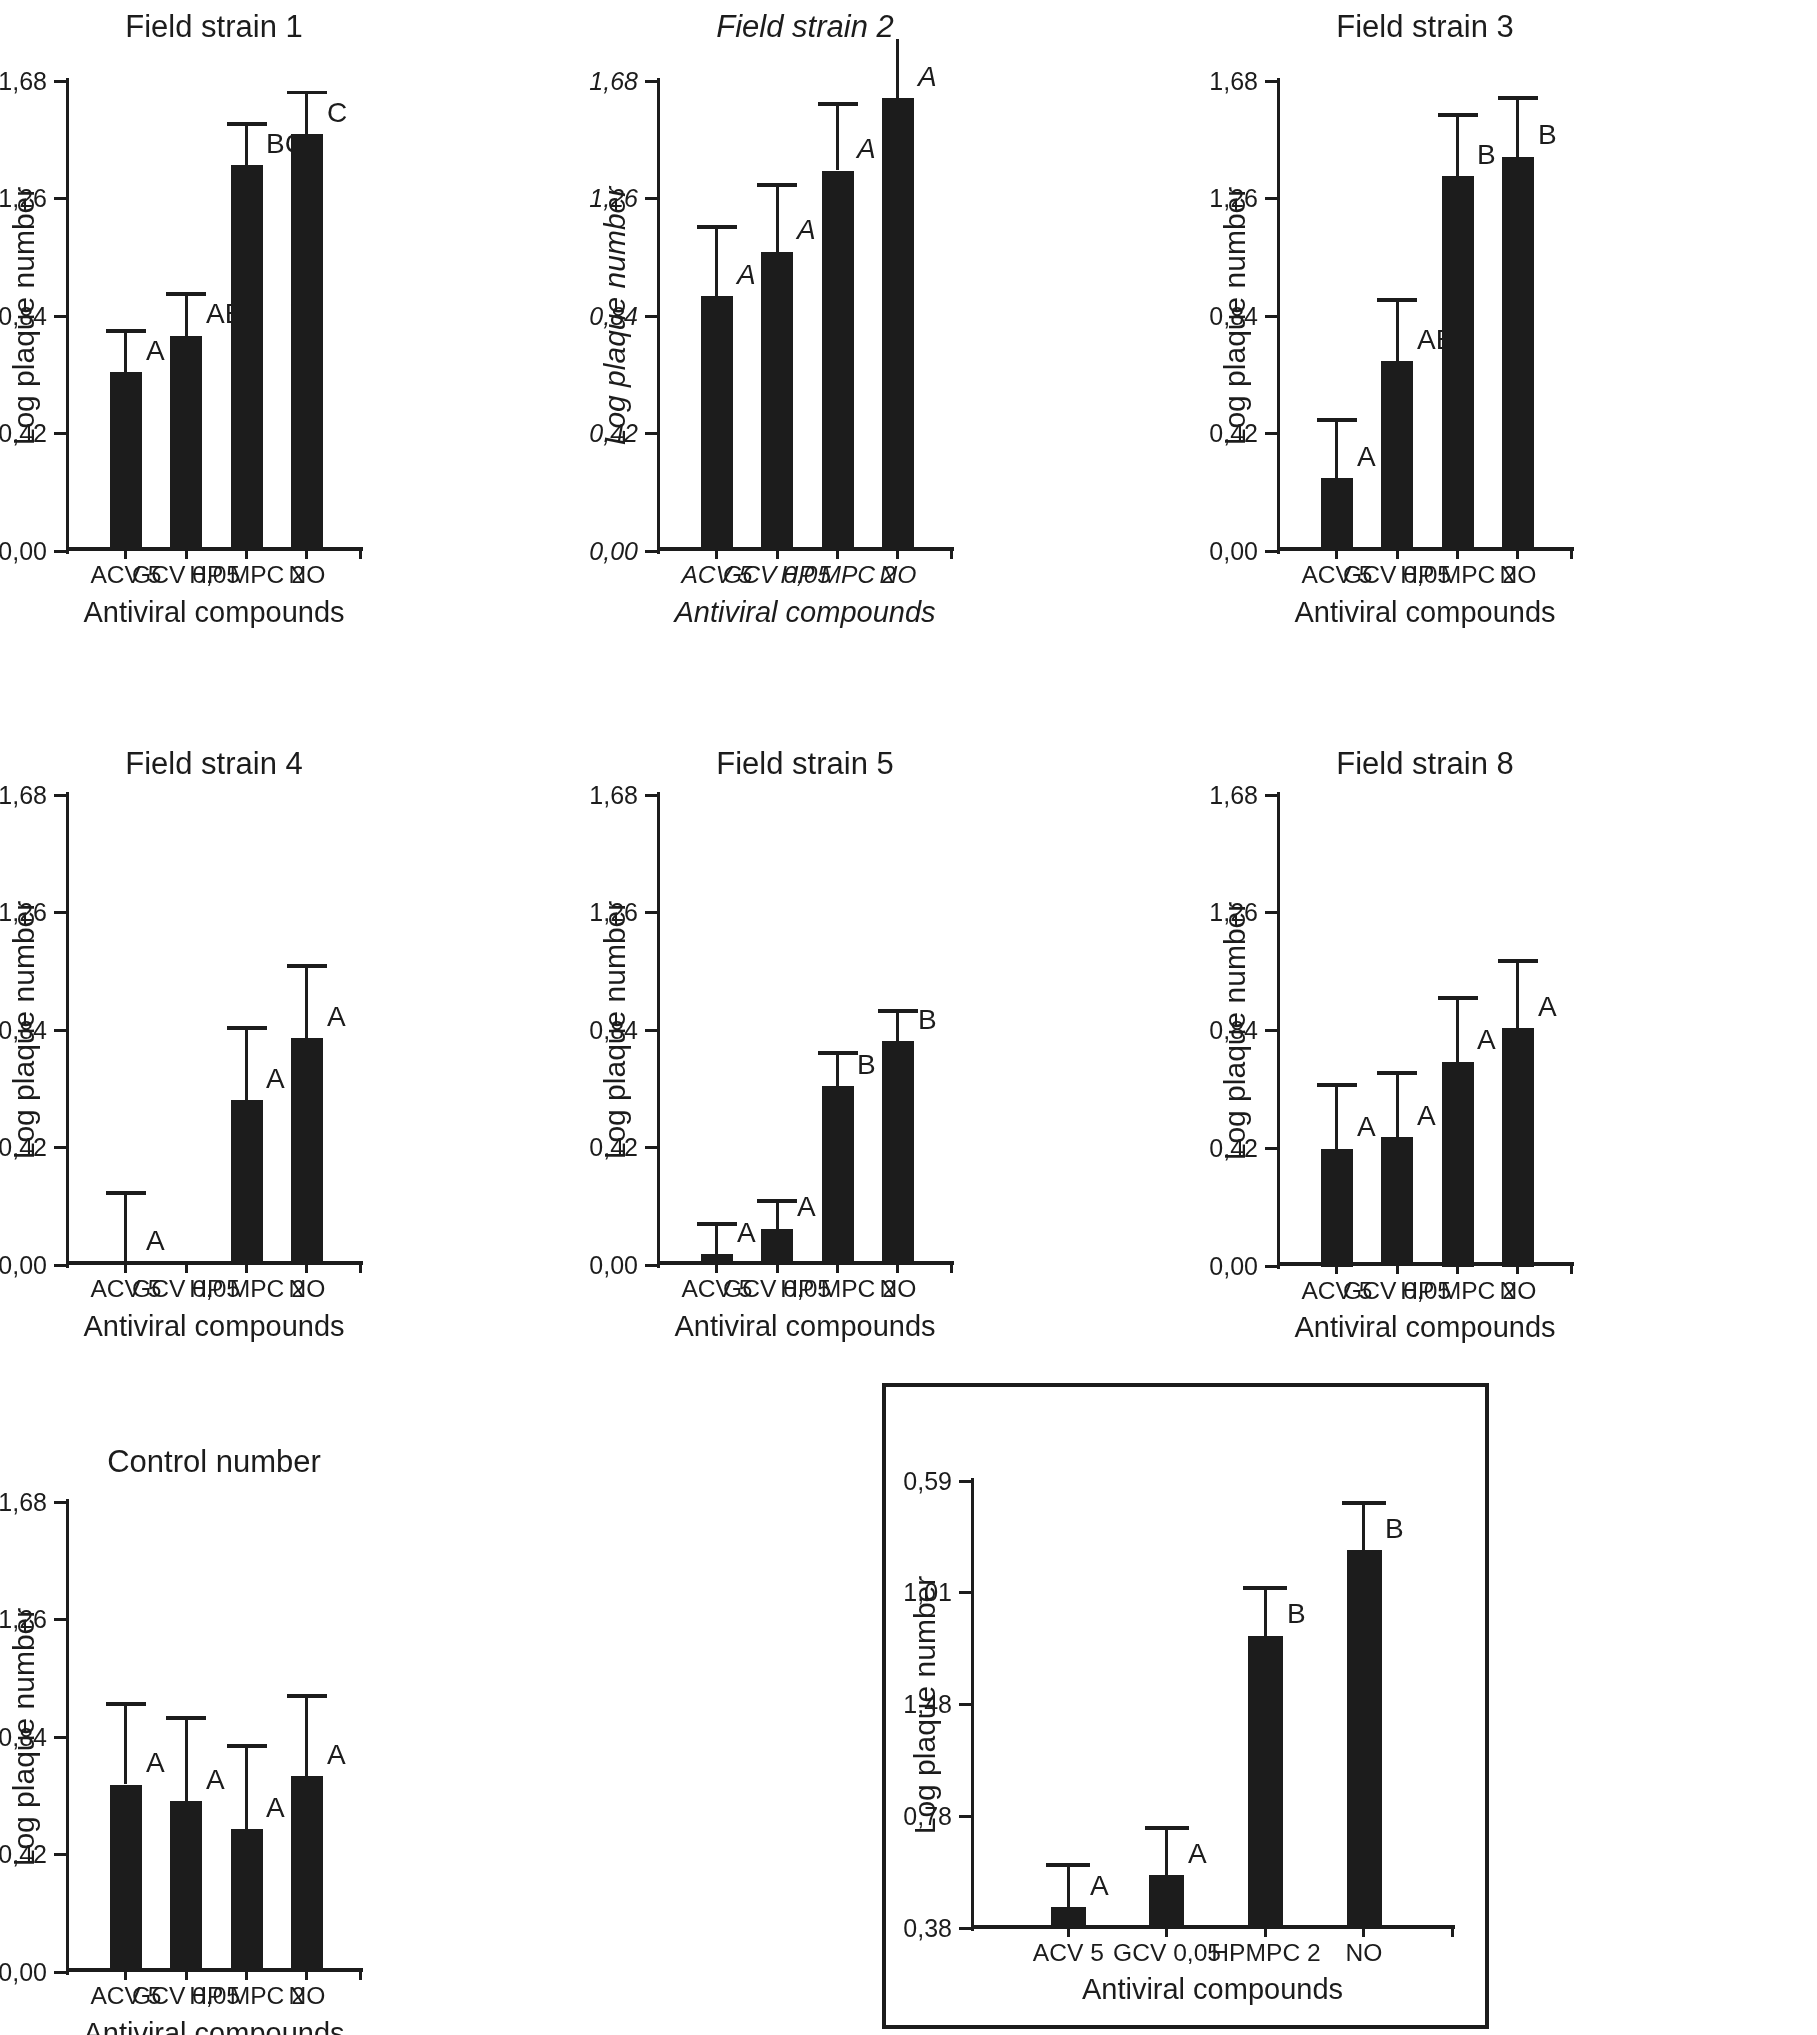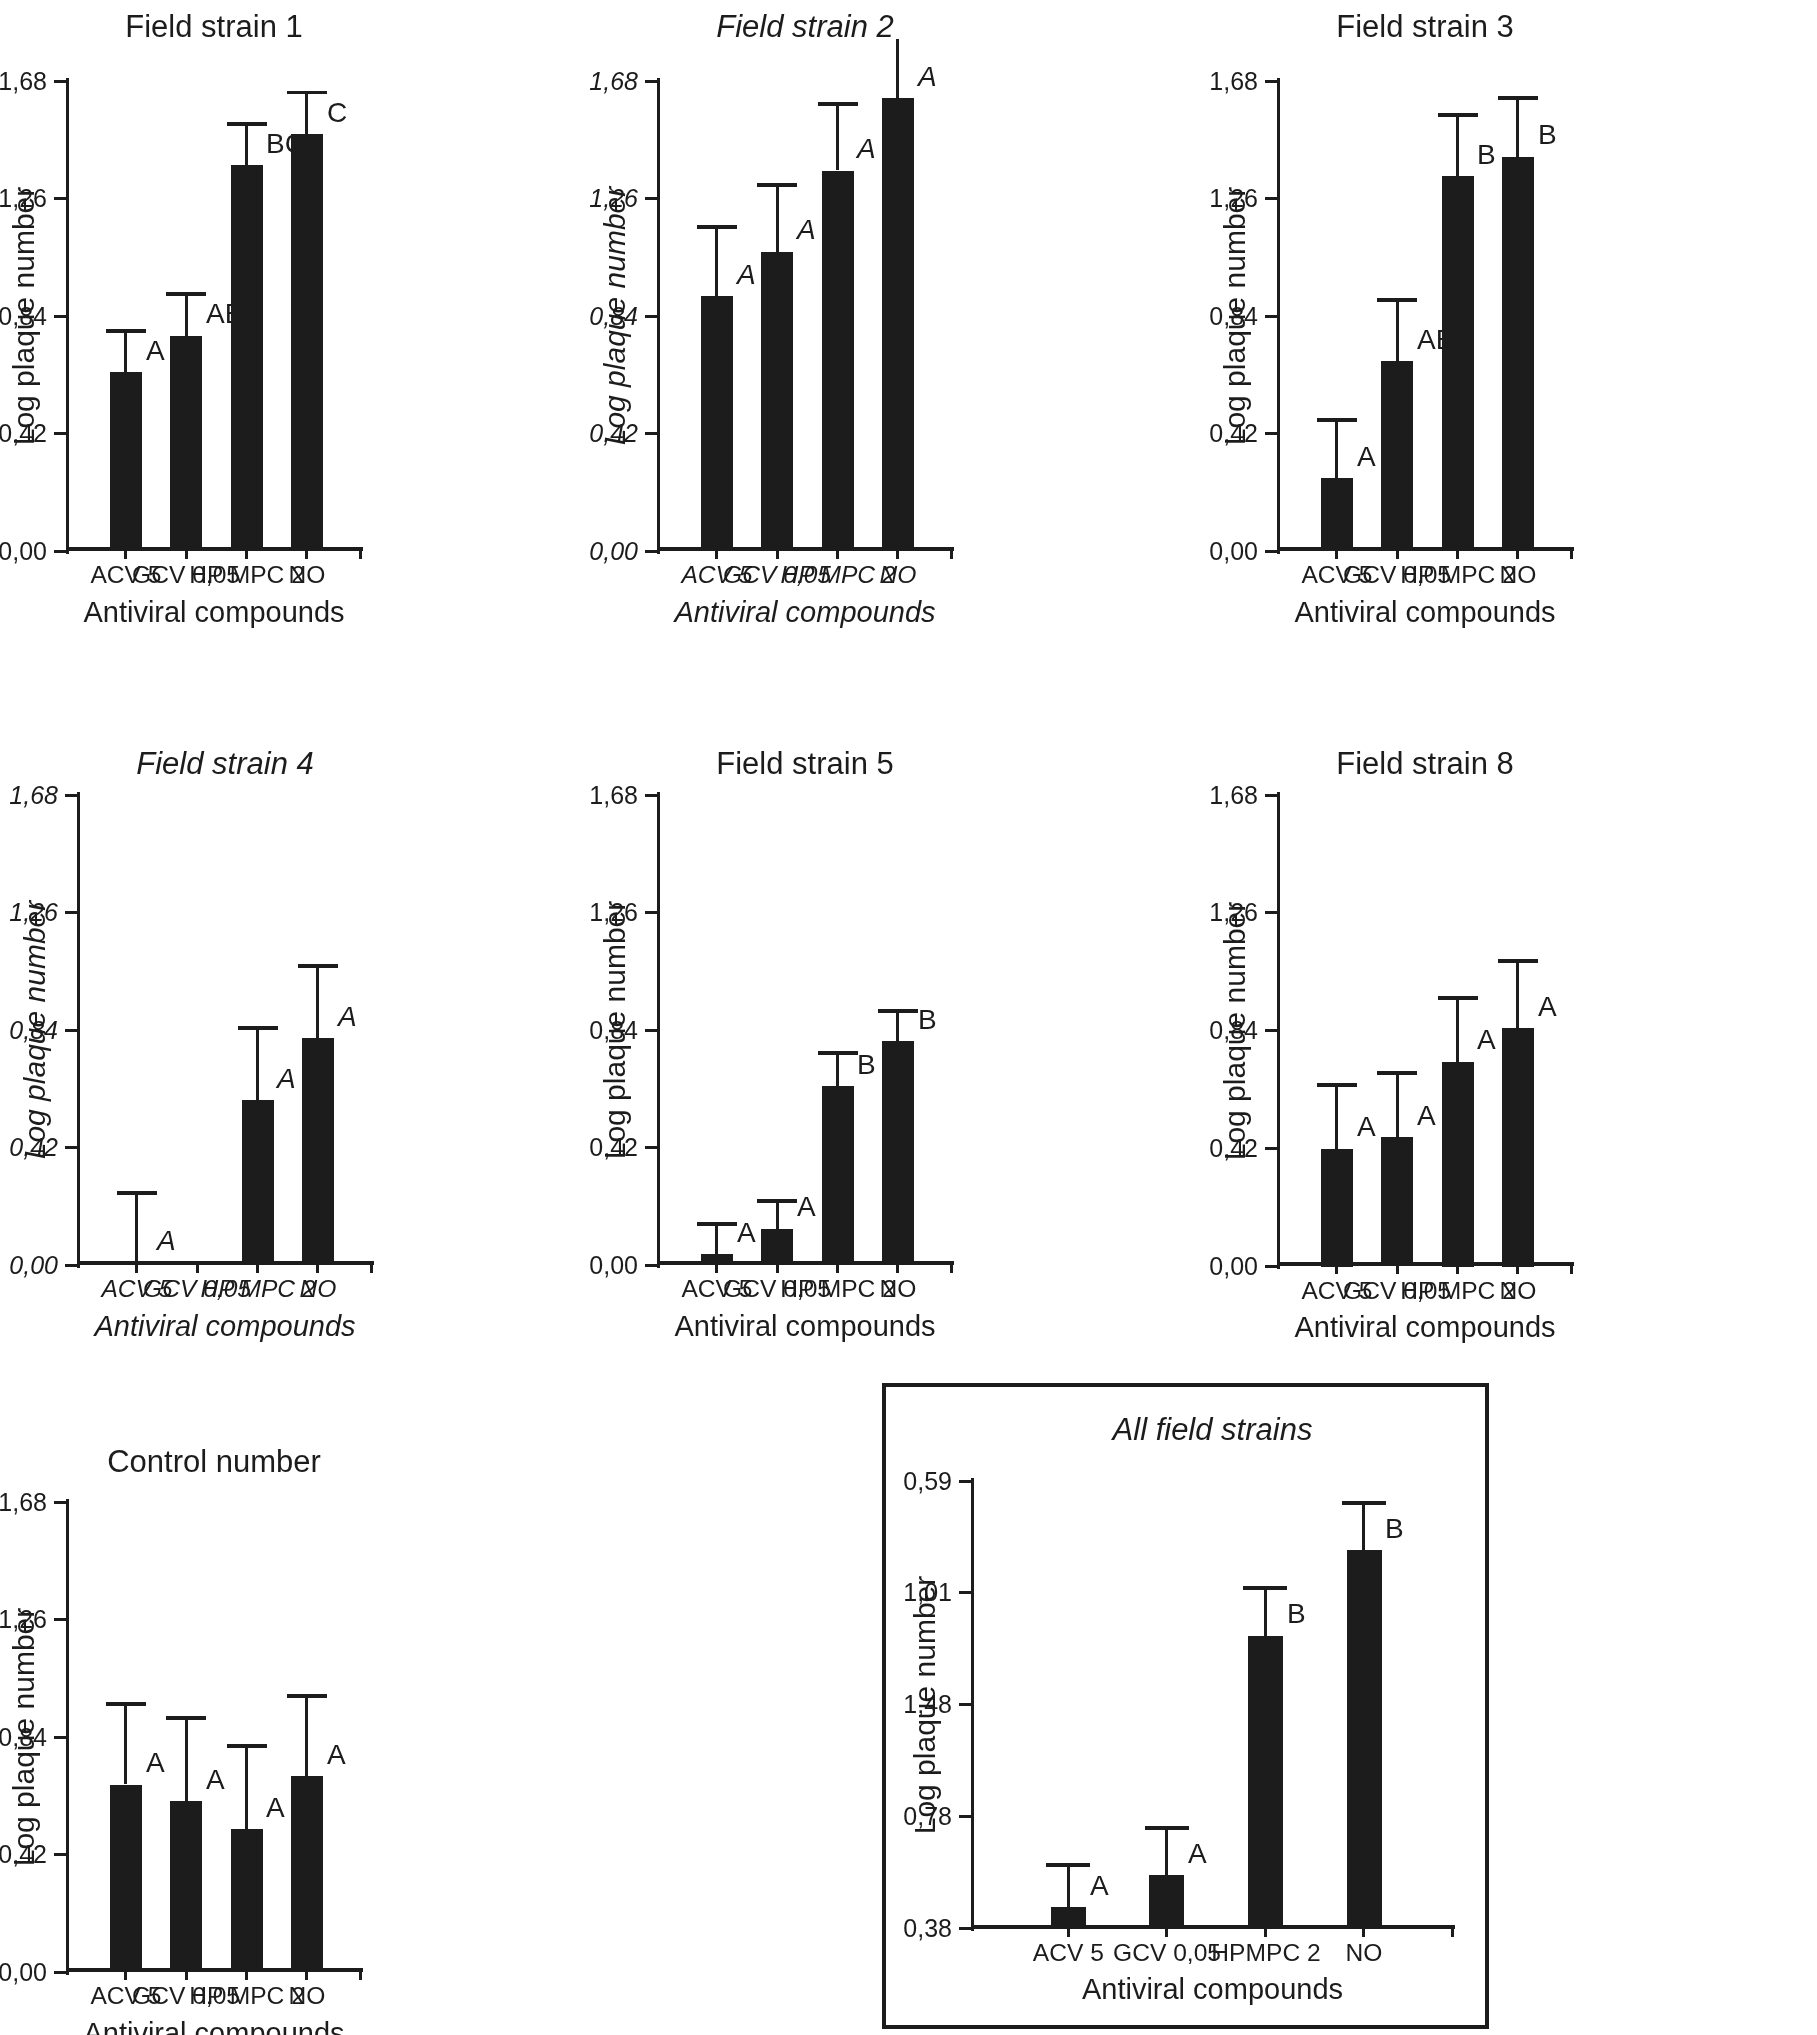--- a/index.html
+++ b/index.html
@@ -167,21 +167,21 @@
       <div class="letter" style="left: 199px; top: 59px;">B</div>
       <div class="cat-tick" style="left: 238px; top: 470px;"></div>
       <div class="cat-label" style="left: 153px; top: 480px;">NO</div>
       <div class="bar" style="left: 224px; top: 76px; width: 32px; height: 394px;"></div>
       <div class="whisker" style="left: 238px; top: 17px; height: 59px;"></div>
       <div class="cap" style="left: 220px; top: 15.3px; width: 40px;"></div>
       <div class="letter" style="left: 260px; top: 39px;">B</div>
       <div class="cat-tick" style="left: 292px; top: 470px;"></div>
       <div class="xlabel" style="top: 515px;">Antiviral compounds</div>
     </div>
-    <div class="plot" style="left: 78px; top: 795px; width: 294px; height: 470px; font-style: italic;">
+    <div class="plot" style="left: 67px; top: 795px; width: 294px; height: 470px;">
       <div class="panel-title" style="top: -49px;">Field strain 4</div>
       <div class="yaxis" style="left: -1.4px; top: -2.9px; height: 476px;"></div>
       <div class="xaxis" style="width: 297px;"></div>
       <div class="ytick" style="left: -13px; top: -1.4px;"></div>
       <div class="ytick-label" style="left: -121px; top: -14.5px;">1,68</div>
       <div class="ytick" style="left: -13px; top: 116px;"></div>
       <div class="ytick-label" style="left: -121px; top: 103px;">1,26</div>
       <div class="ytick" style="left: -13px; top: 234px;"></div>
       <div class="ytick-label" style="left: -121px; top: 221px;">0,84</div>
       <div class="ytick" style="left: -13px; top: 351px;"></div>
@@ -333,21 +333,20 @@
       <div class="cat-label" style="left: 153px; top: 480px;">NO</div>
       <div class="bar" style="left: 224px; top: 274px; width: 32px; height: 196px;"></div>
       <div class="whisker" style="left: 238px; top: 193px; height: 81px;"></div>
       <div class="cap" style="left: 220px; top: 192px; width: 40px;"></div>
       <div class="letter" style="left: 260px; top: 238px;">A</div>
       <div class="cat-tick" style="left: 292px; top: 470px;"></div>
       <div class="xlabel" style="top: 515px;">Antiviral compounds</div>
     </div>
     <div class="panel-box" style="left: 882px; top: 1383px; width: 599px; height: 638px;"></div>
     <div class="plot" style="left: 972px; top: 1481px; width: 481px; height: 448px;">
-      <div class="panel-title italic" style="top: -69px;">All field strains</div>
       <div class="yaxis" style="left: -1.4px; top: -2.9px; height: 453px;"></div>
       <div class="xaxis" style="width: 484px;"></div>
       <div class="ytick" style="left: -13px; top: -1.4px;"></div>
       <div class="ytick-label" style="left: -121px; top: -14.5px;">0,59</div>
       <div class="ytick" style="left: -13px; top: 110px;"></div>
       <div class="ytick-label" style="left: -121px; top: 97px;">1,01</div>
       <div class="ytick" style="left: -13px; top: 222px;"></div>
       <div class="ytick-label" style="left: -121px; top: 209px;">1,48</div>
       <div class="ytick" style="left: -13px; top: 334px;"></div>
       <div class="ytick-label" style="left: -121px; top: 321px;">0,78</div>

